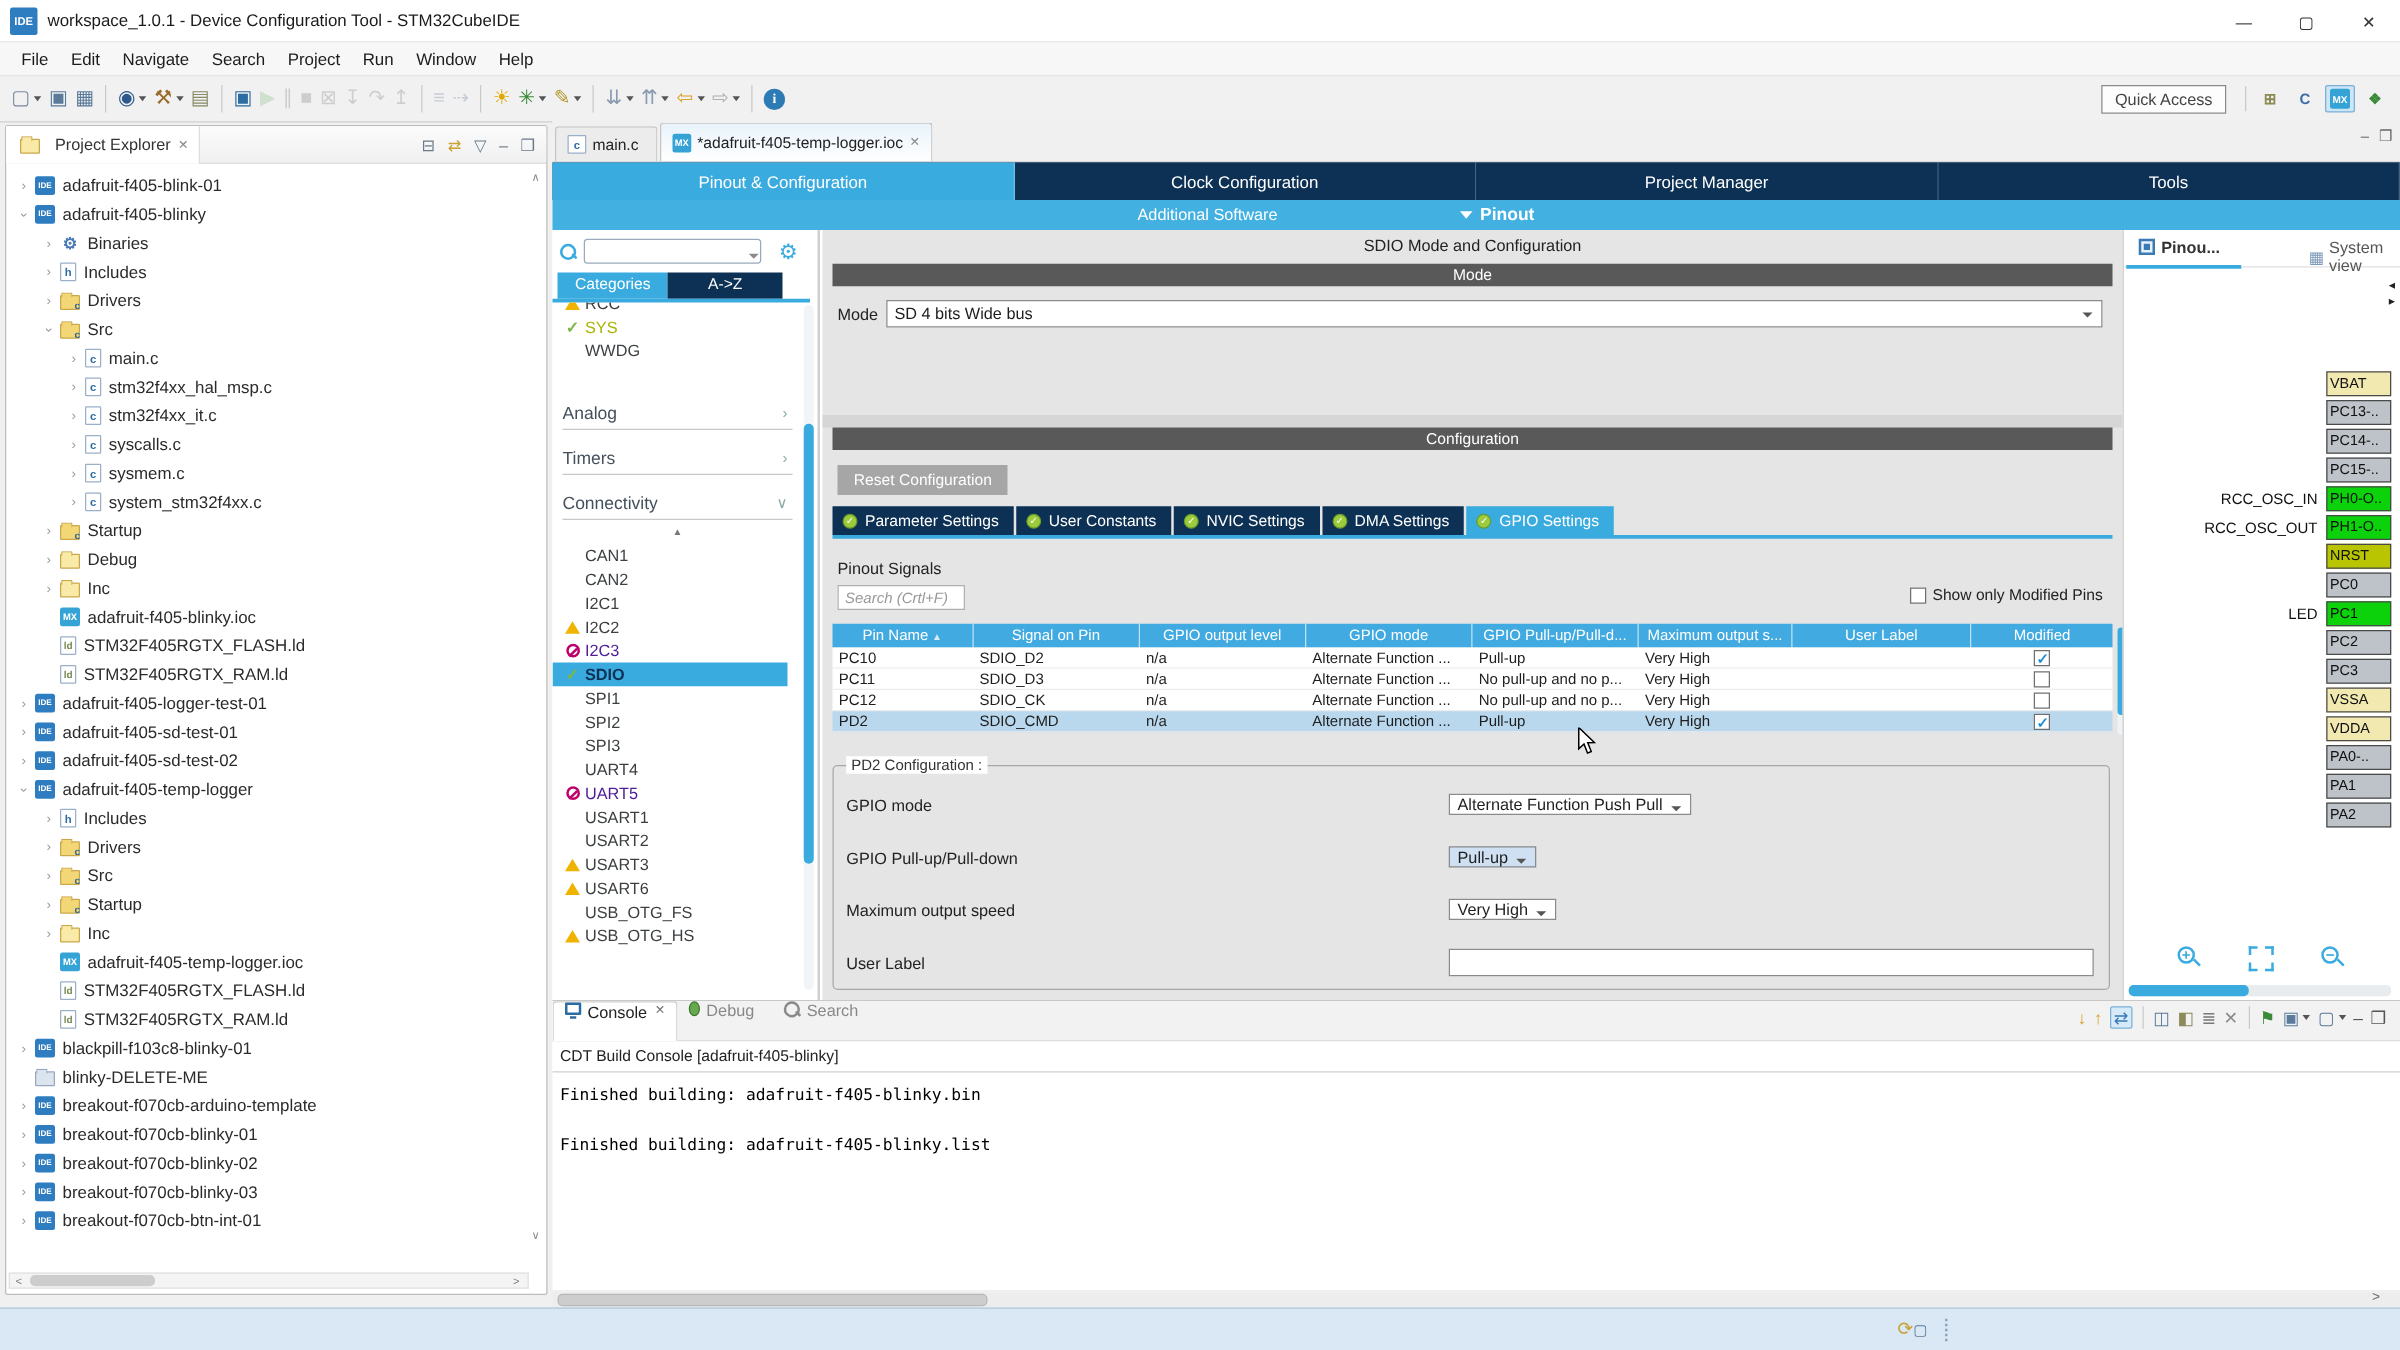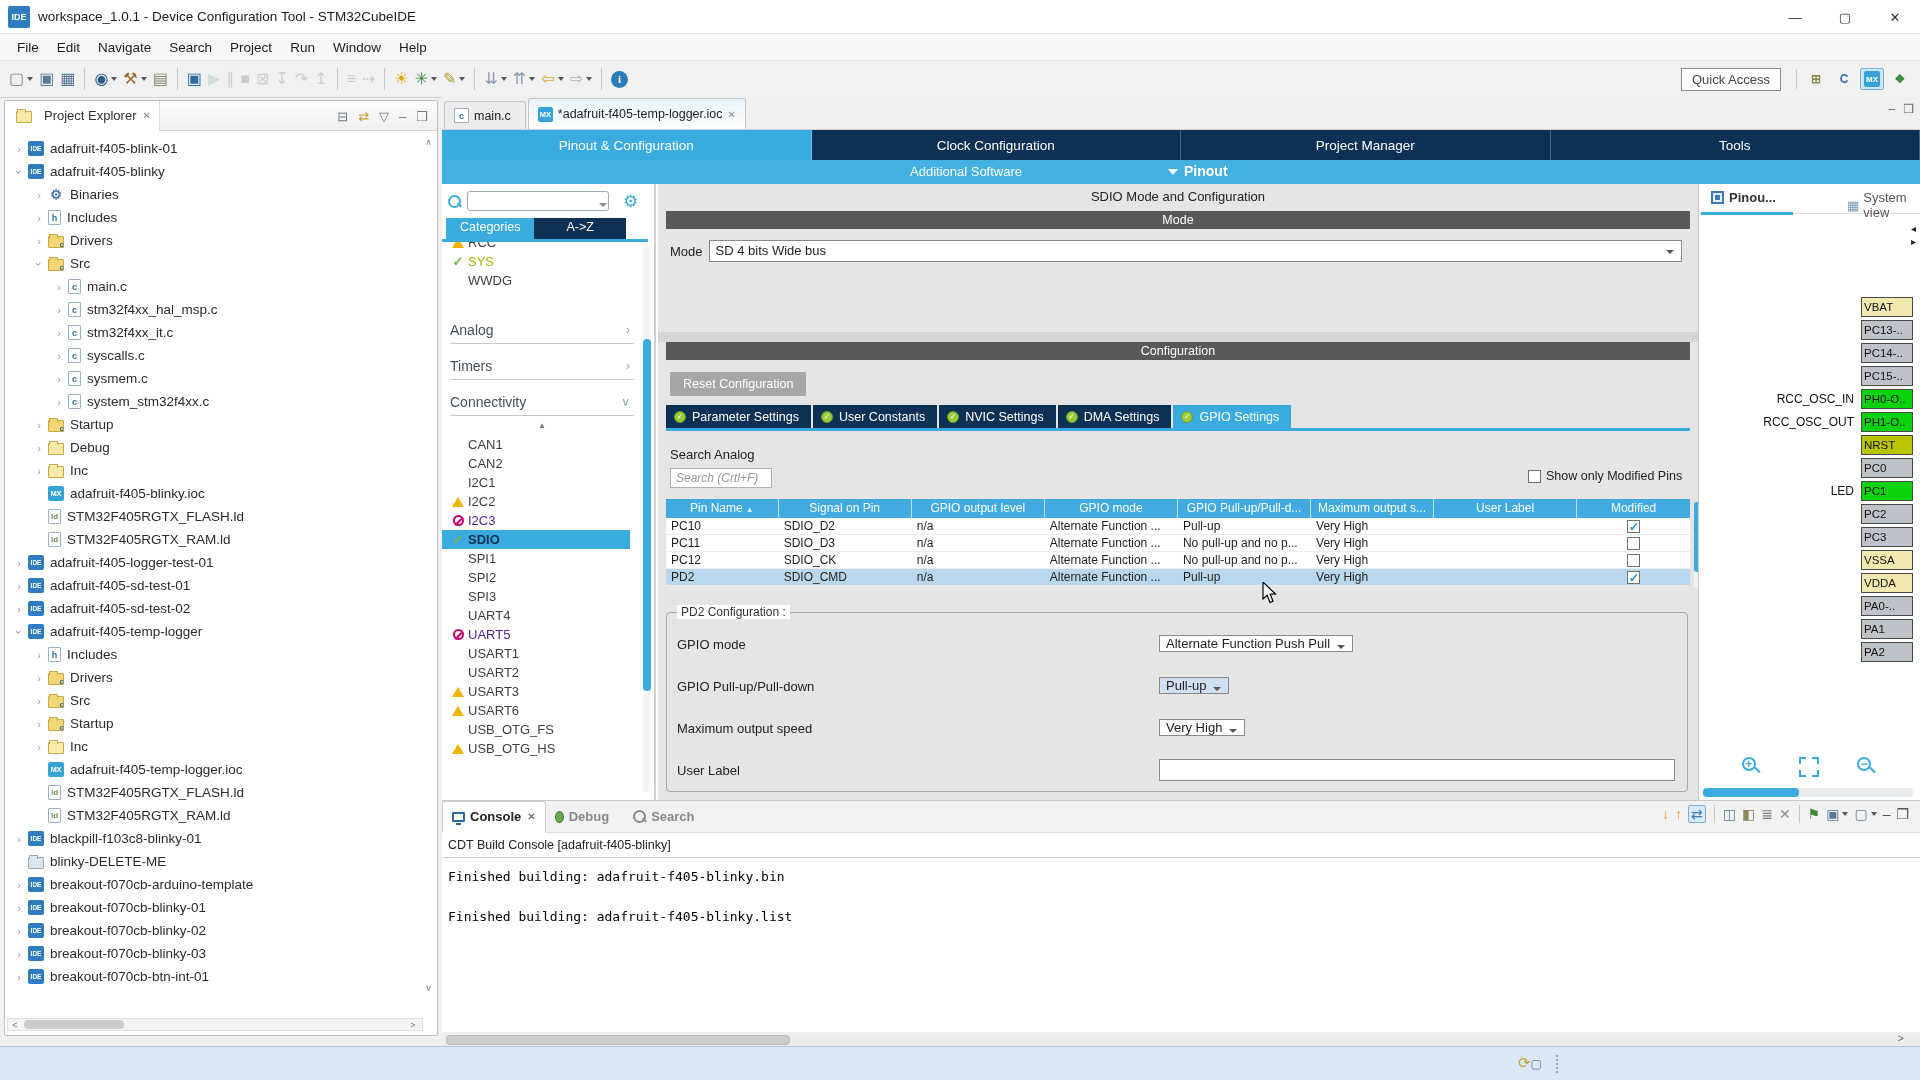--- a/index.html
+++ b/index.html
@@ -234,21 +234,21 @@
   .fit-ic .bl { left:0; bottom:0; border-right:none; border-top:none; }
   .fit-ic .br { right:0; bottom:0; border-left:none; border-top:none; }
   .po-hscroll { position:absolute; left:4px; top:604px; width:210px; height:9px; background:#e8ecef; border-radius:4px; }
   .po-hscroll .thumb { width:96px; height:9px; background:#3aabdf; border-radius:4px; }
 
   
   .console { position:absolute; left:0; top:704px; width:100%; height:232px; background:#fff;
              border-top:1px solid #c8c8c8; }
   .console-tabs { position:absolute; left:0; top:0; width:100%; height:32px; background:#f2f2f2;
                   border-bottom:1px solid #ddd; display:flex; align-items:center; }
-  .ctab { display:flex; align-items:center; height:32px; padding:0 9px; font-size:13px; color:#888;font-weight:bold; }
+  .ctab { display:flex; height:32px; padding:0 9px; font-size:13px; color:#888; }
   .ctab.active { background:#fff; border:1px solid #ccc; border-bottom:1px solid #fff; border-radius:3px 3px 0 0;
                  color:#222; }
   .ctab .mon-ic { width:13px; height:10px; border:2px solid #2d6ca2; border-radius:1px; margin-right:5px; position:relative; }
   .ctab .mon-ic::after { content:""; position:absolute; left:2px; top:9px; width:5px; height:2px; background:#2d6ca2; }
   .ctab .bug-ic { width:9px; height:12px; background:#6aa84f; border-radius:50%; border:1px solid #3d7a2e; margin-right:5px; }
   .ctab .srch-ic { margin-right:5px; }
   .ctab .x { margin-left:6px; font-size:10px; color:#777; }
   .console-actions { position:absolute; right:8px; top:4px; display:flex; align-items:center; }
   .ca-ic { display:flex; align-items:center; margin:0 3px; font-size:14px; }
   .ca-ic.hl { background:#d6eaf8; border:1px solid #7ab0d8; border-radius:2px; padding:0 2px; }
@@ -824,21 +824,21 @@
             <div class="stab">
               <span class="chk">✓</span>
               <span>DMA Settings</span>
             </div>
             <div class="stab active">
               <span class="chk">✓</span>
               <span>GPIO Settings</span>
             </div>
           </div>
         <div class="sdio-tab-underline"></div>
-        <div class="search-signals-label">Search Analog</div>
+        <div class="search-signals-label">Pinout Signals</div>
         <input class="search-input" placeholder="Search (Crtl+F)" style="">
         <div class="modified-check">
           <span class="cb"></span>
           <span class="cb-label">Show only Modified Pins</span>
         </div>
         <div class="gtable">
           <div class="gt-head" id="gpio-head">
               <span class="gt-hcell" style="width: 11%;">Pin Name<span class="sort-ic">▲</span></span>
               <span class="gt-hcell" style="width: 13%;">Signal on Pin</span>
               <span class="gt-hcell" style="width: 13%;">GPIO output level</span>

